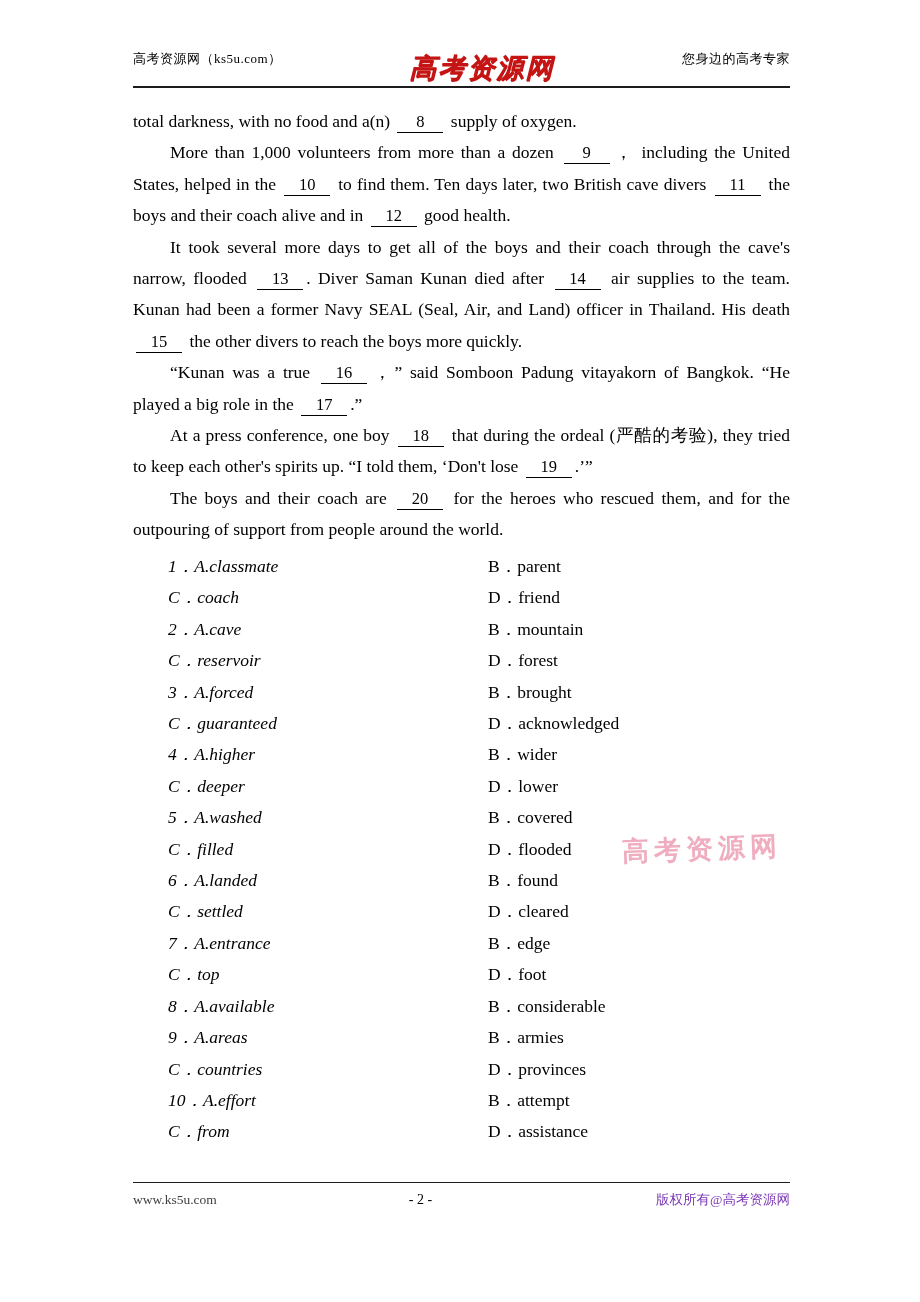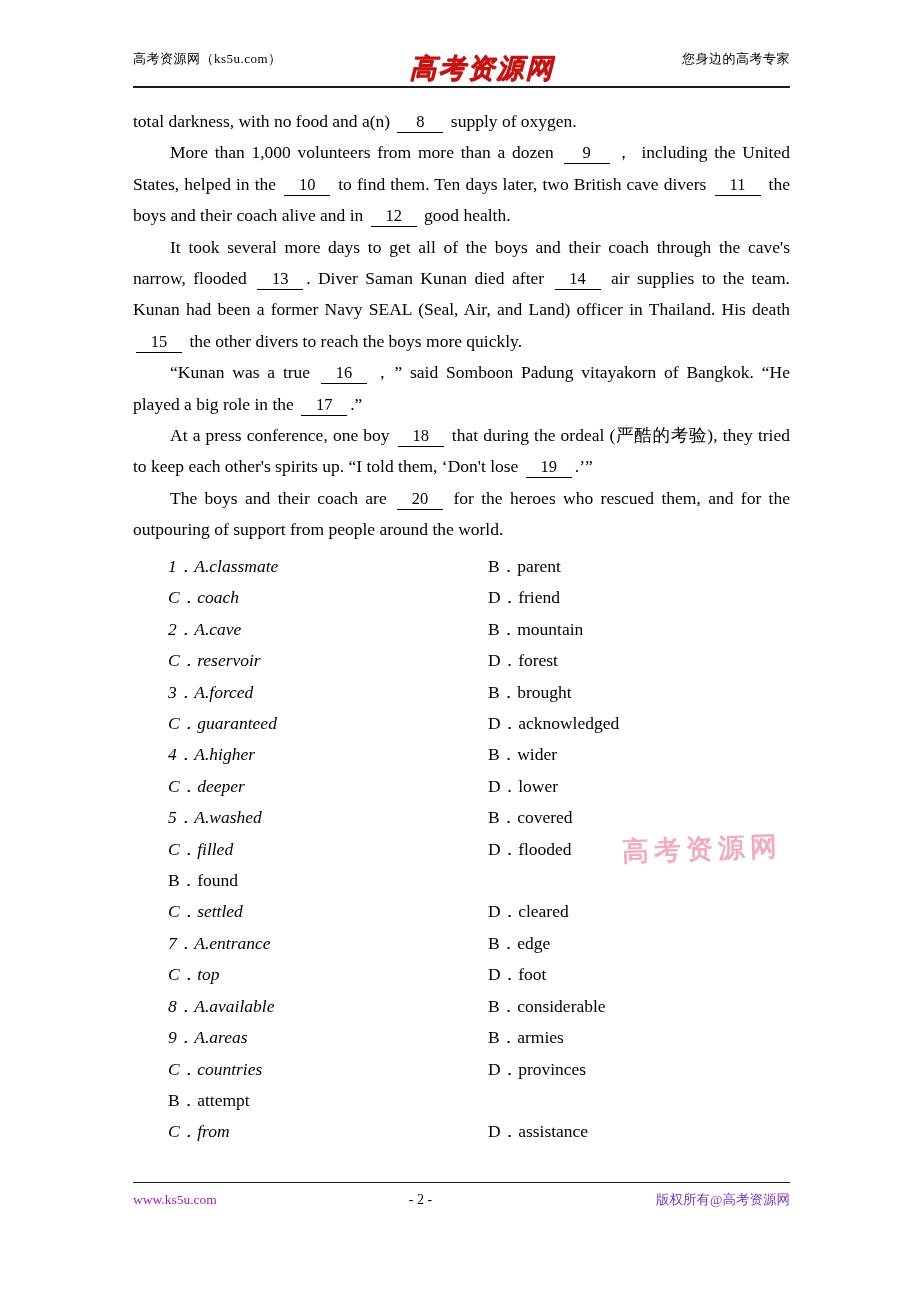--- a/index.html
+++ b/index.html
@@ -62,21 +62,21 @@
     pointer-events: none;
   }
   .footer {
     position: absolute;
     top: 1182px; left: 133px; width: 657px;
     border-top: 1.5px solid #1c1c1c;
     padding-top: 8px;
     display: flex; justify-content: space-between; align-items: baseline;
     font-size: 13.5px;
   }
-  .f-left { color: #a21caf; }
+  .f-left { color: #404040; }
   .f-page { font-size: 14px; color: #000; }
   .f-right { color: #7a35b5; margin-left: 32px; }
 </style>
 </head>
 <body>
 
 <div class="page">
 
   <div class="header">
     <span class="h-left">高考资源网（ks5u.com）</span>
@@ -128,20 +128,21 @@
       </div>
       <div class="opt-row">
         <span class="opt-cell-left">5．A.washed</span>
         <span class="opt-cell-right">B．covered</span>
       </div>
       <div class="opt-row">
         <span class="opt-cell-left">C．filled</span>
         <span class="opt-cell-right">D．flooded</span>
       </div>
       <div class="opt-row">
+        <span class="opt-cell-left">6．A.landed</span>
         <span class="opt-cell-right">B．found</span>
       </div>
       <div class="opt-row">
         <span class="opt-cell-left">C．settled</span>
         <span class="opt-cell-right">D．cleared</span>
       </div>
       <div class="opt-row">
         <span class="opt-cell-left">7．A.entrance</span>
         <span class="opt-cell-right">B．edge</span>
       </div>
@@ -155,20 +156,21 @@
       </div>
       <div class="opt-row">
         <span class="opt-cell-left">9．A.areas</span>
         <span class="opt-cell-right">B．armies</span>
       </div>
       <div class="opt-row">
         <span class="opt-cell-left">C．countries</span>
         <span class="opt-cell-right">D．provinces</span>
       </div>
       <div class="opt-row">
+        <span class="opt-cell-left">10．A.effort</span>
         <span class="opt-cell-right">B．attempt</span>
       </div>
       <div class="opt-row">
         <span class="opt-cell-left">C．from</span>
         <span class="opt-cell-right">D．assistance</span>
       </div>
     </div>
 
   <div class="watermark">高考资源网</div>
 

